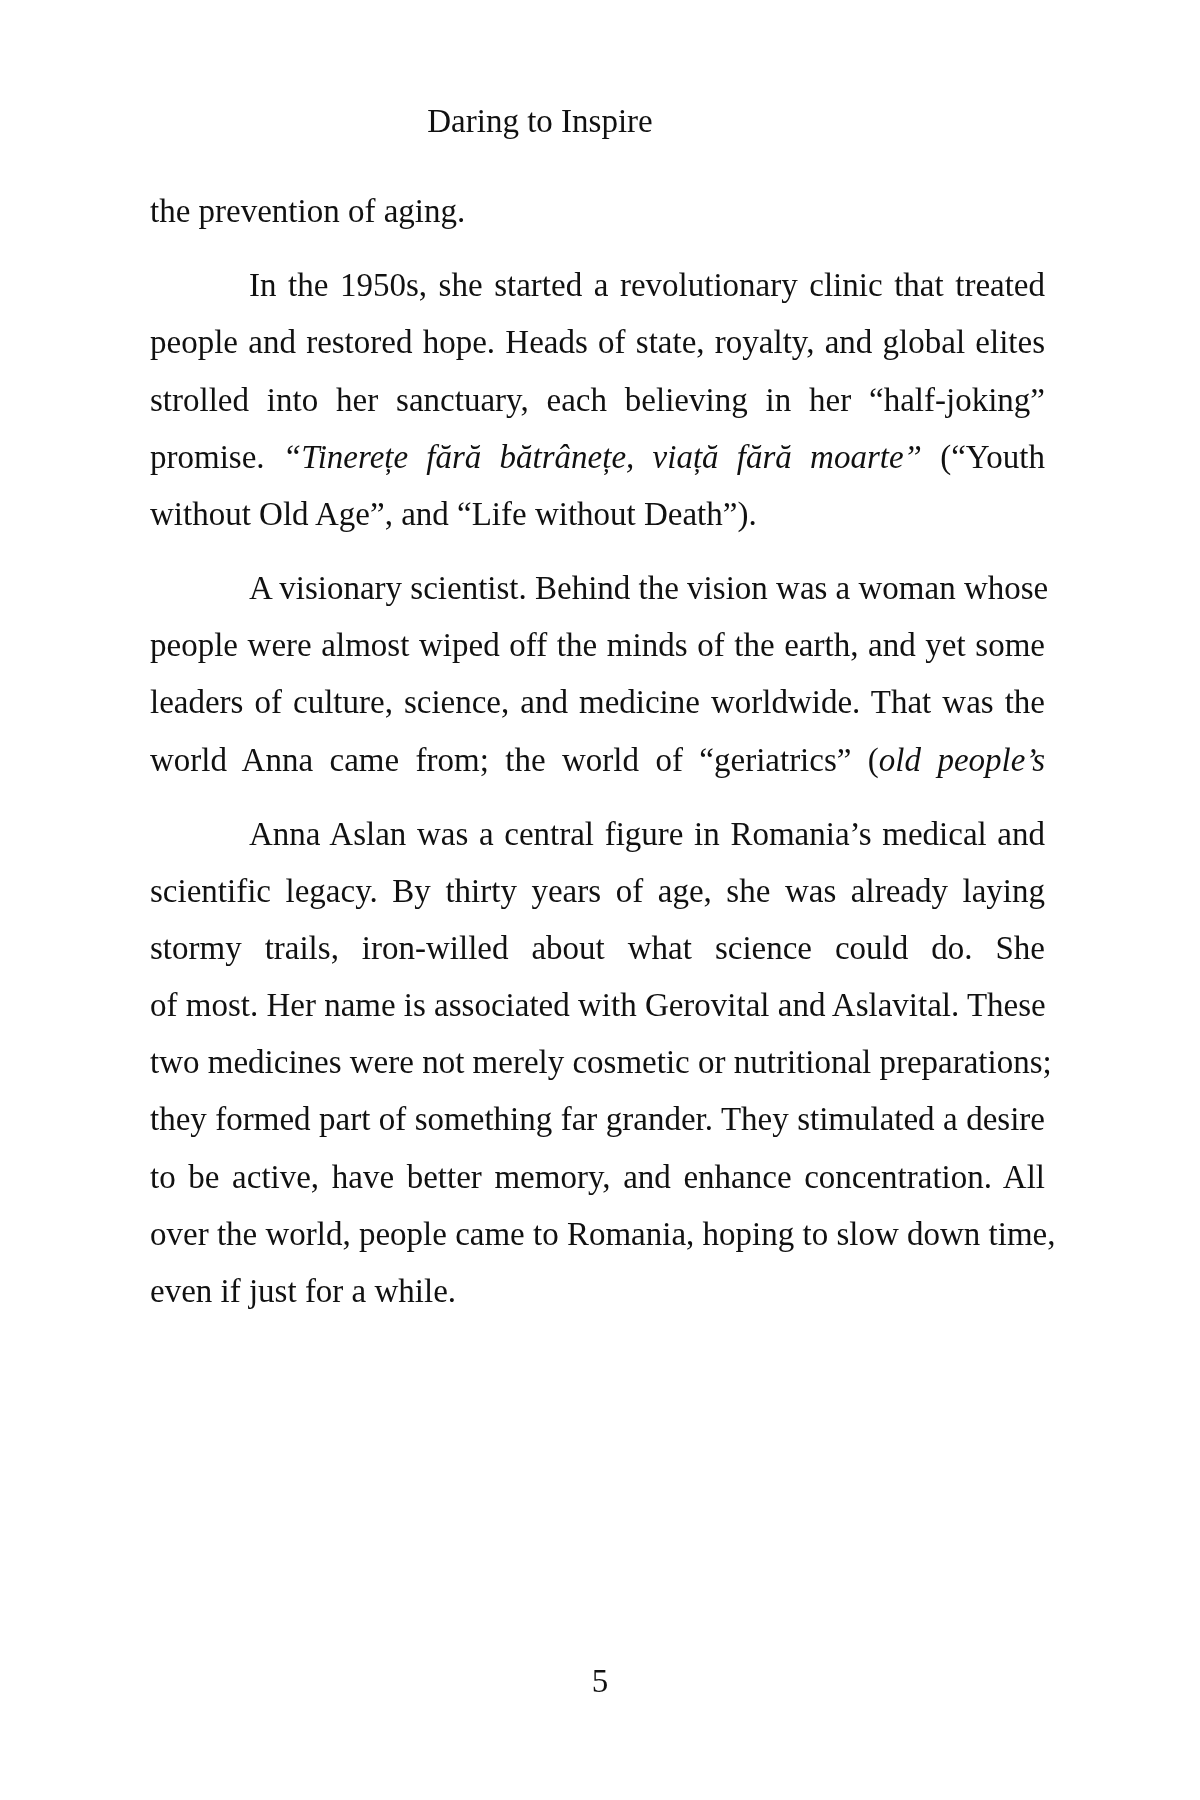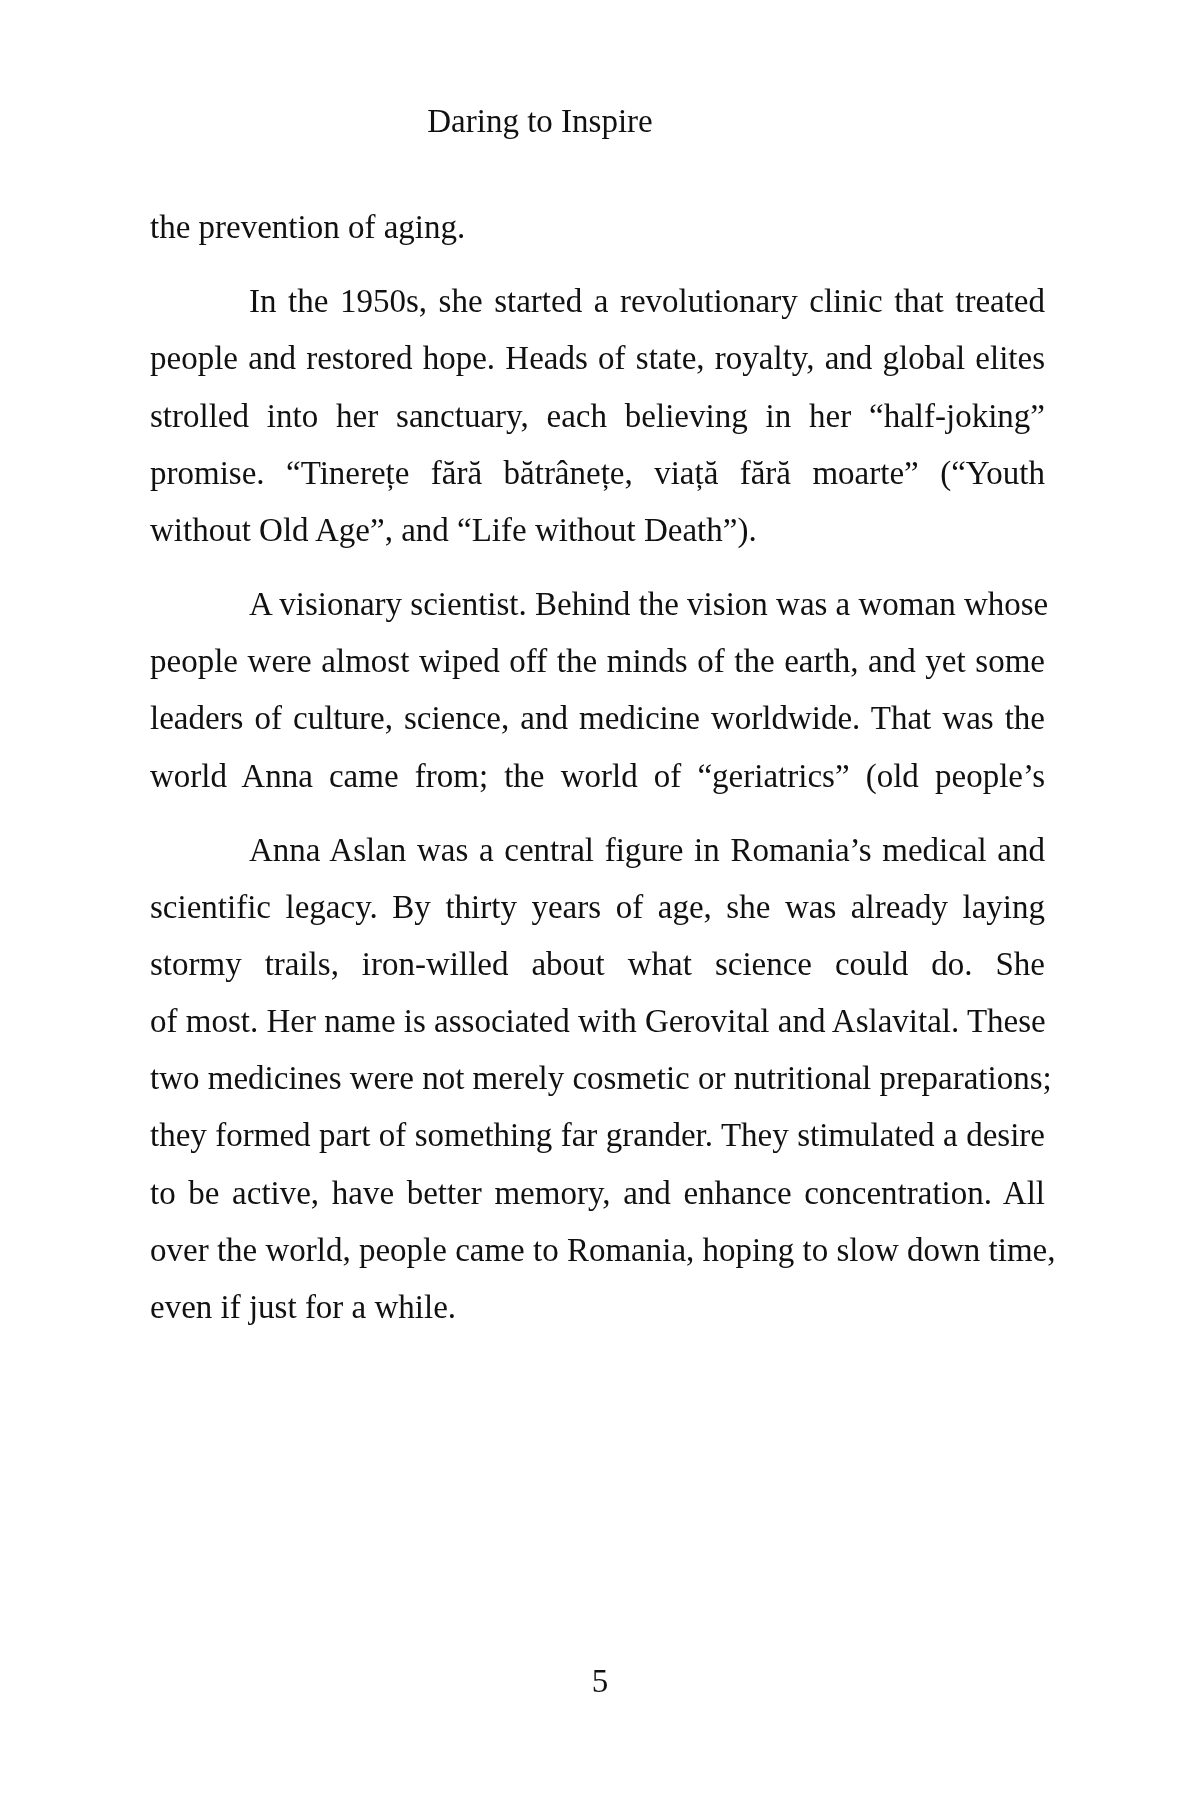--- a/index.html
+++ b/index.html
@@ -21,42 +21,42 @@
       width: 1080px;
       top: 100px;
       text-align: center;
       font-size: 33px;
       line-height: 42px;
     }
     .body-text {
       position: absolute;
       left: 150px;
       width: 895px;
-      top: 199px;
+      top: 183px;
       font-size: 33px;
     }
     .para {
       margin: 0 0 17.2px 0;
     }
     .line {
       display: block;
       height: 57.14px;
       line-height: 57.14px;
       white-space: nowrap;
       text-align: justify;
       text-align-last: justify;
     }
     .line.last {
       text-align-last: left;
     }
     .line.indent {
       padding-left: 99px;
     }
     .seg { white-space: pre; }
-    .it { }
+    .it { font-style: italic; }
     .page-number {
       position: absolute;
       left: 0;
       width: 1200px;
       top: 1660px;
       text-align: center;
       font-size: 33px;
       line-height: 42px;
     }
   </style>

